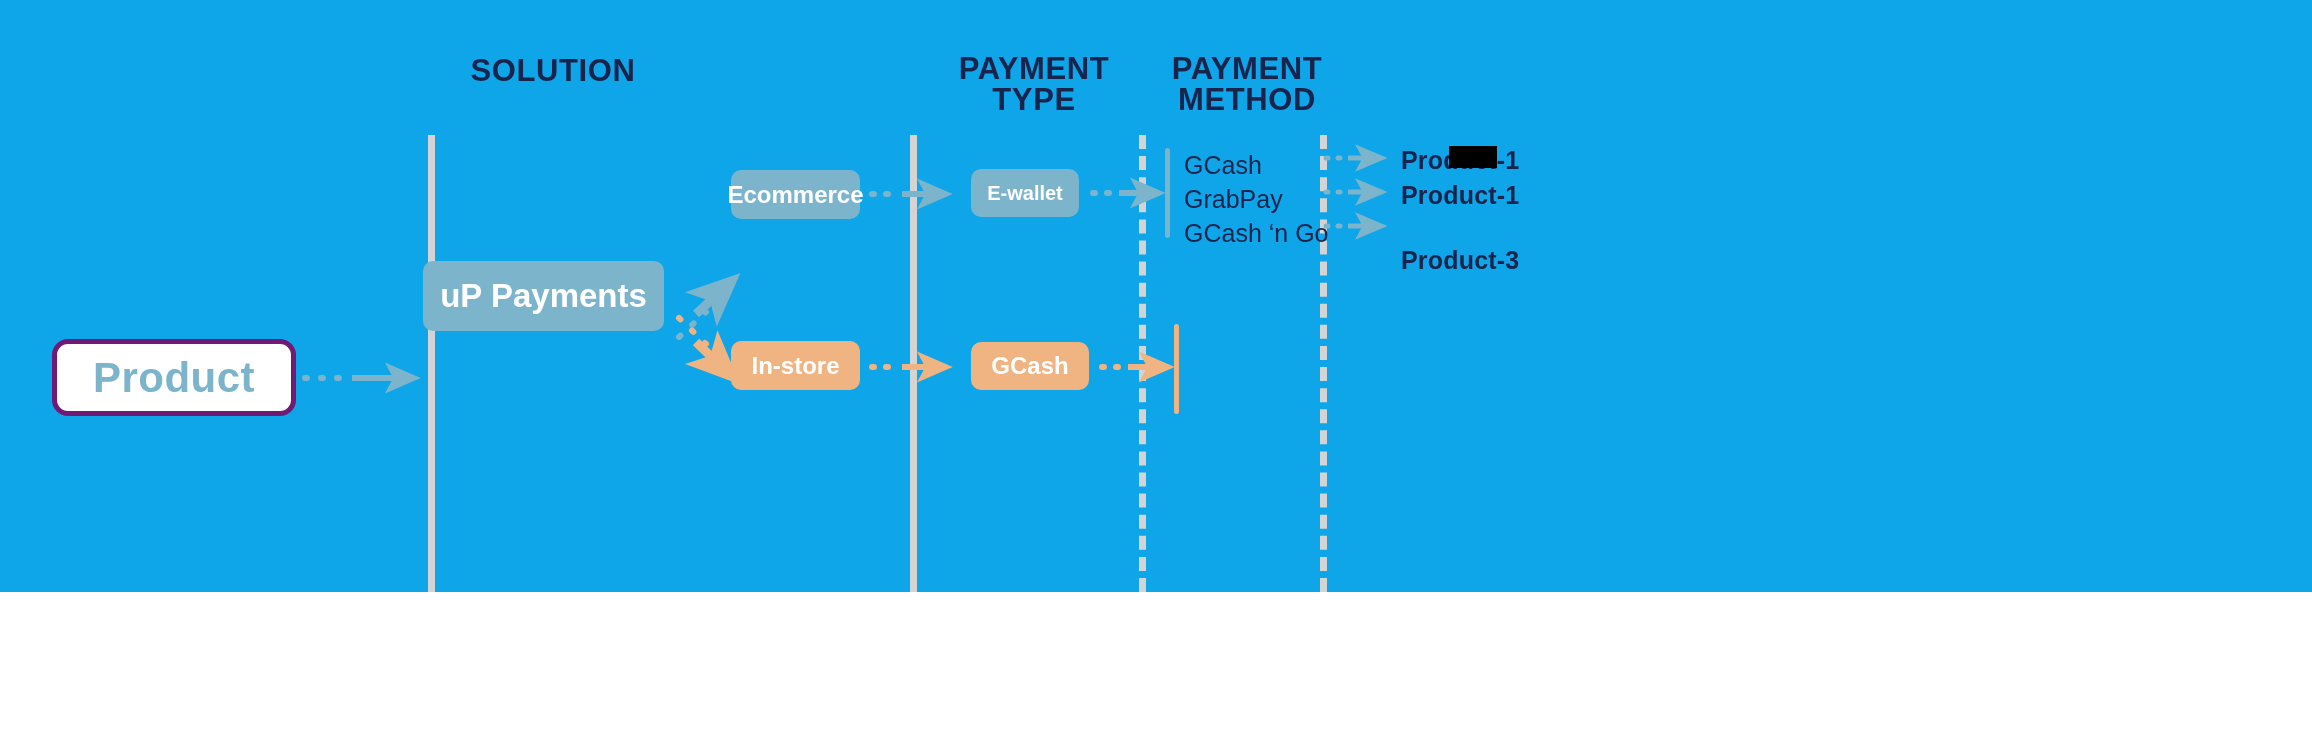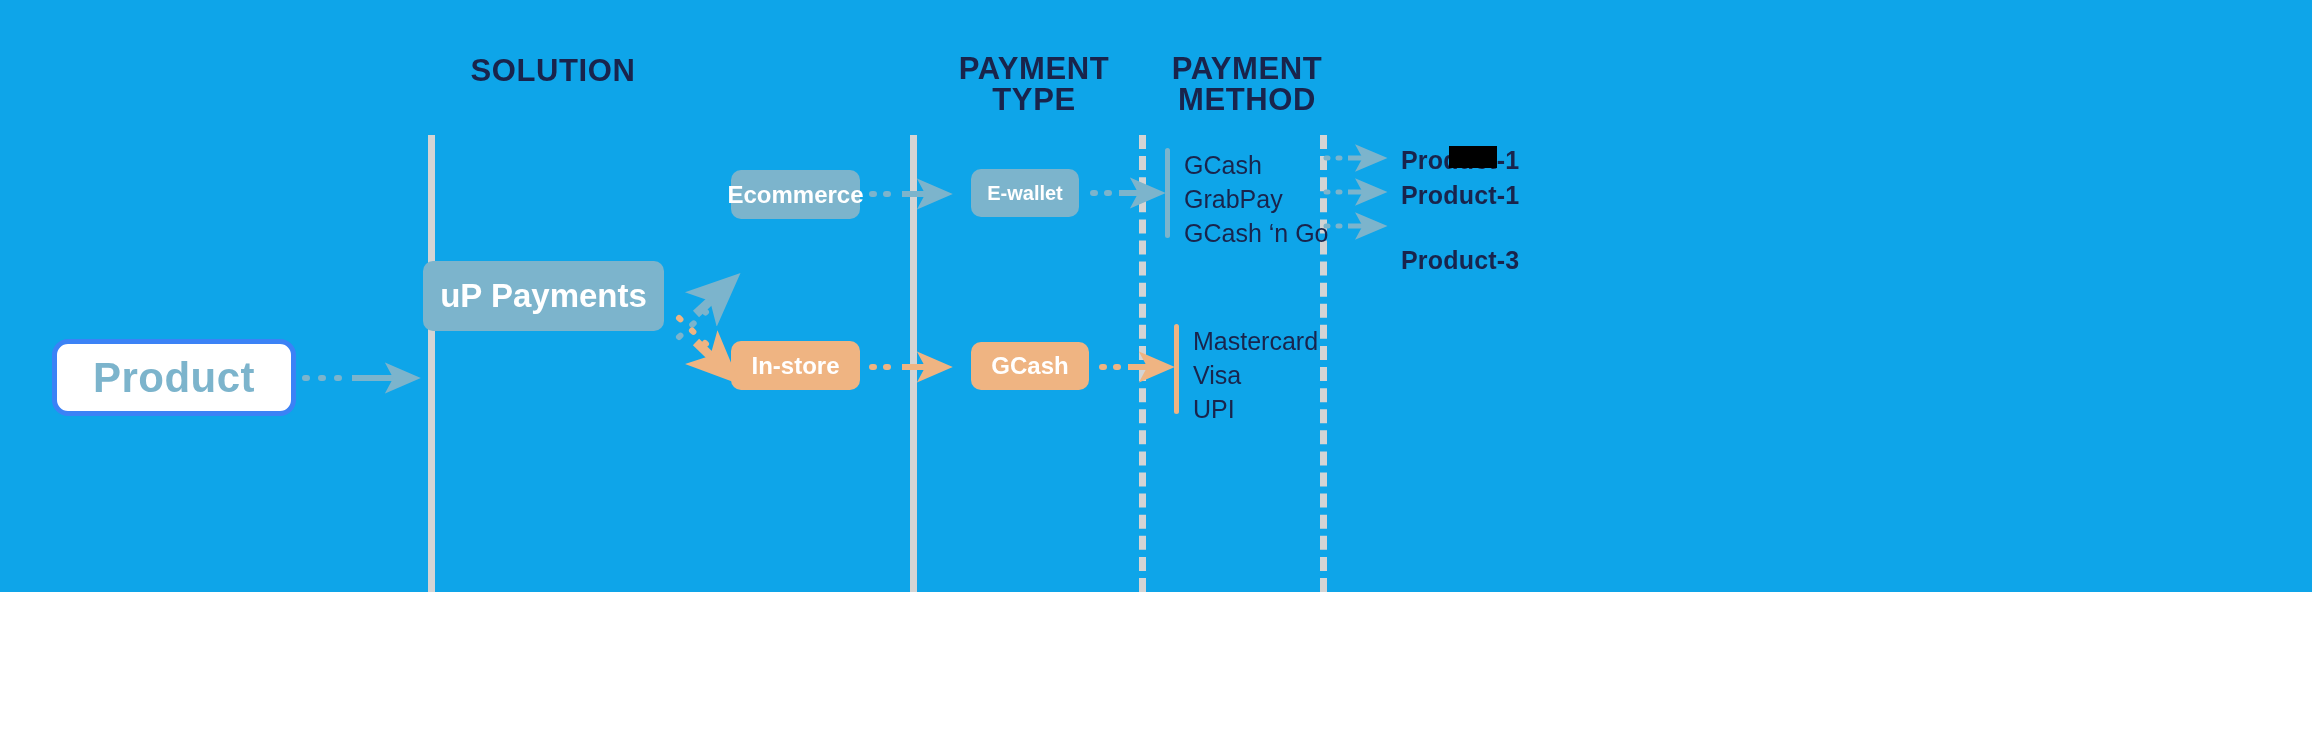--- a/index.html
+++ b/index.html
@@ -53,21 +53,21 @@
     align-items: center;
     justify-content: center;
     color: #ffffff;
     font-weight: bold;
   }
   .box.blue   { background: #7cb4cc; }
   .box.orange { background: #efb482; }
 
   .box.outline {
     background: #ffffff;
-    border: 5px solid #3b82f6;
+    border: 5px solid #701a75;
     color: #7cb4cc;
     border-radius: 16px;
     text-align: center;
   }
 
   #product-box      { left: 52px;  top: 339px; width: 244px; height: 77px; font-size: 42px; letter-spacing: 0.5px; }
   #solution-box     { left: 423px; top: 232px; width: 241px; height: 70px; font-size: 33px; margin-top: 29px; }
   #ecommerce-box    { left: 731px; top: 170px; width: 129px; height: 49px; font-size: 24px; }
   #instore-box      { left: 731px; top: 341px; width: 129px; height: 49px; font-size: 24px; }
   #ewallet-box      { left: 971px; top: 169px; width: 108px; height: 48px; font-size: 20px; }
@@ -158,25 +158,20 @@
     <div class="method-bracket blue"></div>
     <div class="method-list">
       <div class="method-item">GCash</div>
       <div class="method-item">GrabPay</div>
       <div class="method-item">GCash ‘n Go</div>
     </div>
   </div>
 
   <div id="card-methods" class="method-group">
     <div class="method-bracket orange"></div>
-    <div class="method-list">
-      <div class="method-item">Mastercard</div>
-      <div class="method-item">Visa</div>
-      <div class="method-item">UPI</div>
-    </div>
   </div>
 
   <div class="id-item" style="left:1401px; top:146px;">Product-1</div>
   <div class="redaction" style="left:1449px; top:146px; width:48px; height:22px;"></div>
 
   <div class="id-item" style="left:1401px; top:181px;">Product-1</div>
 
   <div class="id-item" style="left:1401px; top:214px;margin-top:32px;">Product-3</div>
 
   <svg id="arrows" viewBox="0 0 2312 730">

